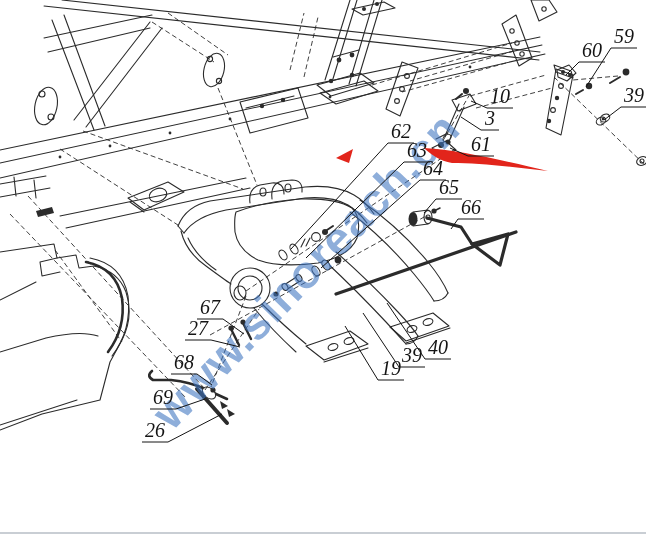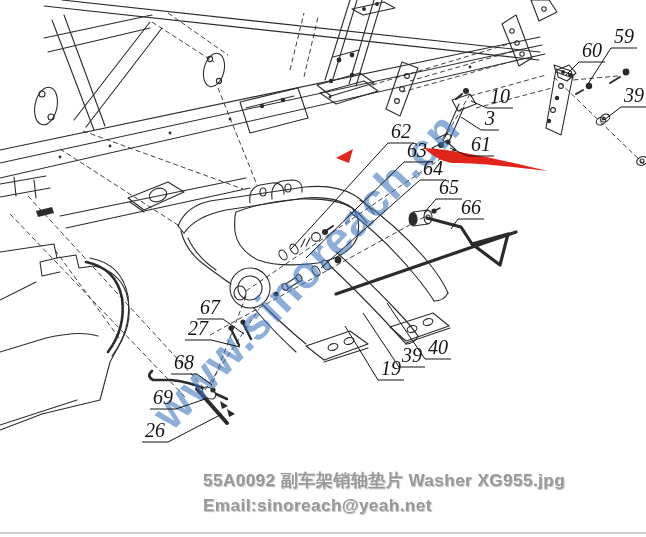--- a/index.html
+++ b/index.html
@@ -347,17 +347,15 @@
           <text x="412" y="362">39</text>
           <polyline points="425,367 399,367 363,313"></polyline>
         </g>
         <g>
           <text x="438" y="354">40</text>
           <polyline points="451,359 425,359 387,303"></polyline>
         </g>
       </g>
 </svg>
 
-<div id="caption-line-1" class="caption">55A0092 副车架销轴垫片 Washer XG955.jpg</div>
-<div id="caption-line-2" class="caption">Email:sinoreach@yeah.net</div>
 <div id="bottom-divider"></div>
 
 </div>
 
 </body></html>

